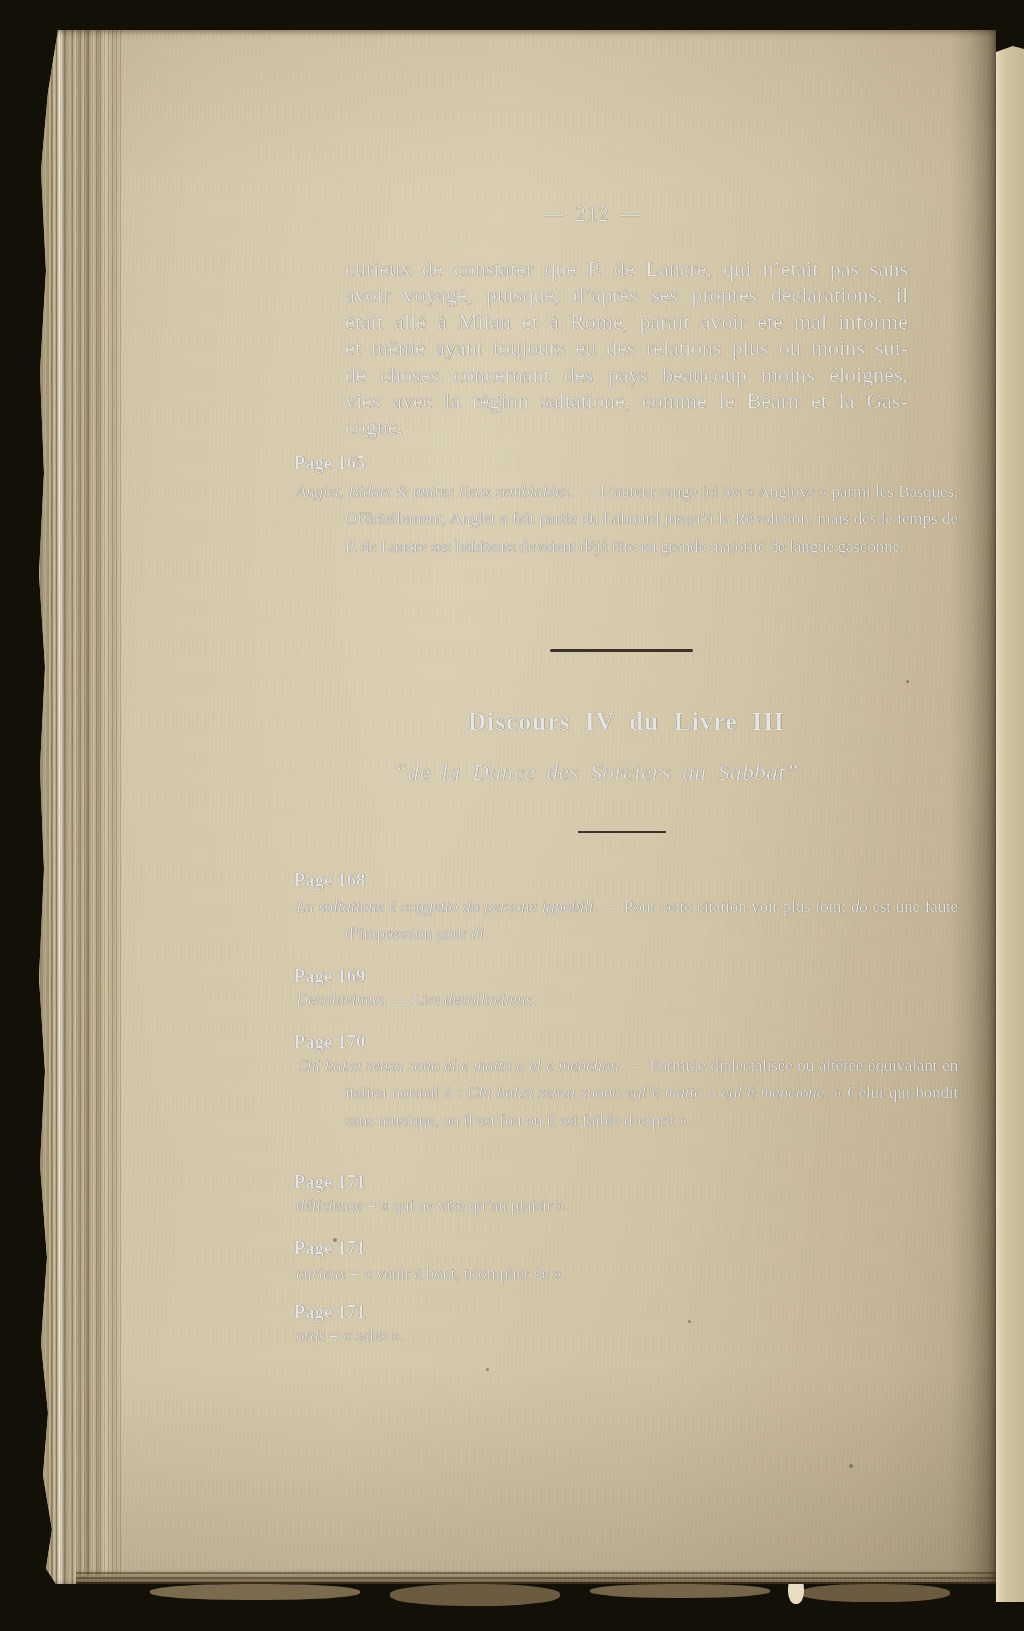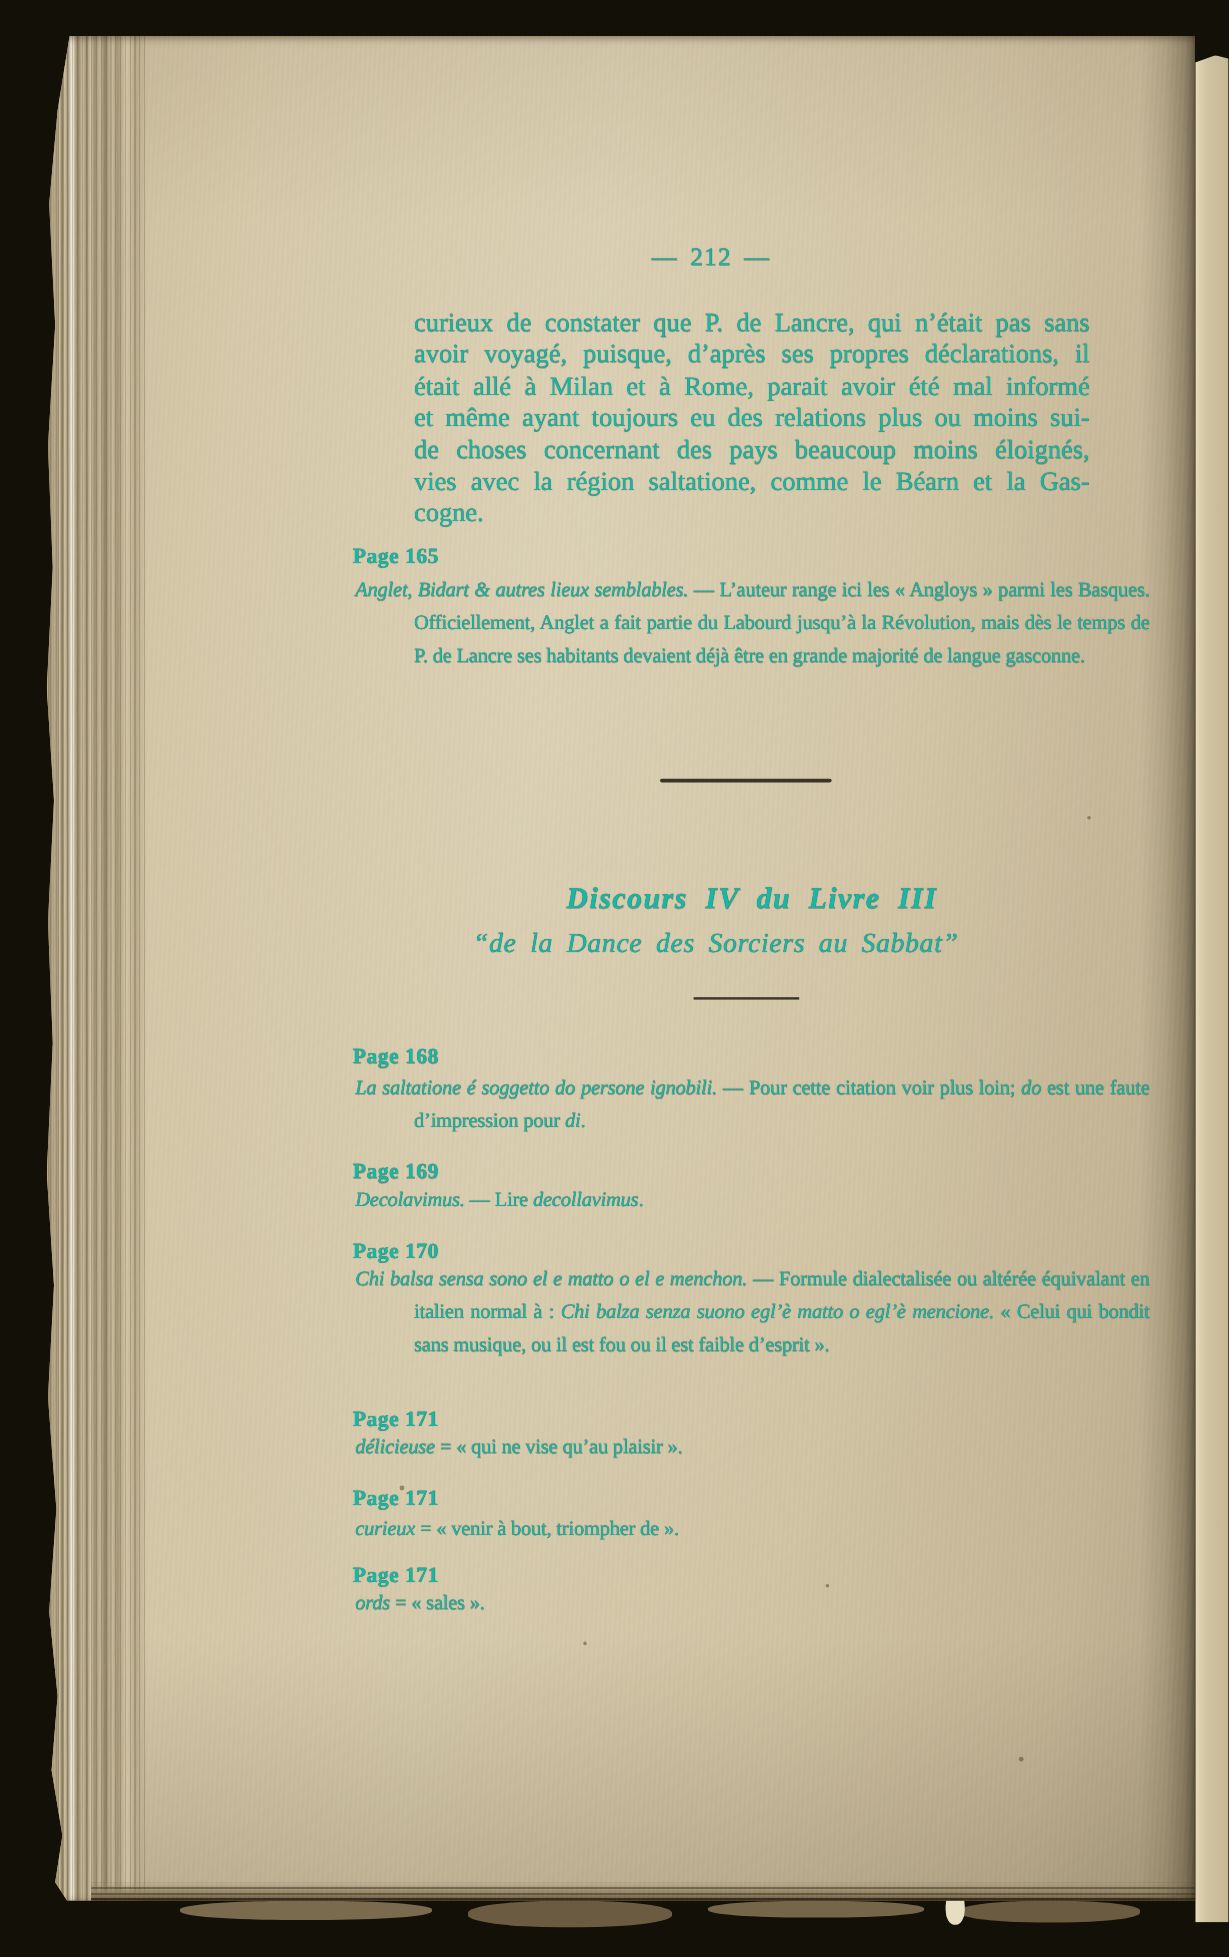--- a/index.html
+++ b/index.html
@@ -56,21 +56,21 @@
   
   .blob{position:absolute;border-radius:45%;}
   .blob.b1{left:150px;top:1584px;width:210px;height:16px;background:#7a6b4e;}
   .blob.b2{left:390px;top:1584px;width:170px;height:22px;background:#6b5c41;}
   .blob.b3{left:590px;top:1584px;width:180px;height:14px;background:#75664a;}
   .blob.b4{left:800px;top:1584px;width:150px;height:18px;background:#6b5c41;}
   .blob.tab{left:788px;top:1576px;width:16px;height:28px;background:#e7ddc2;}
   .speck{position:absolute;border-radius:50%;background:rgba(80,65,40,.5);width:4px;height:4px;}
   
   .text-layer{
-    position:absolute;inset:0;z-index:5;color:#14b8a6;
+    position:absolute;inset:0;z-index:5;color:#e5e5e5;
     text-shadow:0 0 .7px rgba(58,50,40,.8), .3px .3px 0 rgba(58,50,40,.3);
   }
   .pagenum{position:absolute;left:311px;top:202px;width:563px;text-align:center;
     font-size:21px;letter-spacing:1px;word-spacing:4px;}
   .paragraph{position:absolute;left:345px;width:563px;}
   .pline{text-align:justify;text-align-last:justify;text-justify:inter-word;
     white-space:nowrap;font-size:22px;line-height:26.4px;}
   .pline.lastline{text-align-last:left;}
   .plabel{position:absolute;left:294px;font-size:18px;font-weight:bold;letter-spacing:.4px;margin-top:12px;}
   .entry{position:absolute;left:296px;width:613px;padding-left:49px;text-indent:-49px;
@@ -117,22 +117,22 @@
         <div class="pline">avoir voyagé, puisque, d’après ses propres déclarations, il</div>
         <div class="pline">était allé à Milan et à Rome, parait avoir été mal informé</div>
         <div class="pline">et même ayant toujours eu des relations plus ou moins sui-</div>
         <div class="pline">de choses concernant des pays beaucoup moins éloignés,</div>
         <div class="pline">vies avec la région saltatione, comme le Béarn et la Gas-</div>
         <div class="pline lastline">cogne.</div>
       </div>
       <div class="plabel" style="top: 441px;">Page 165</div>
       <div class="entry" style="top: 478px;"><span class="it">Anglet, Bidart &amp; autres lieux semblables.</span><span class="rm"> — L’auteur range ici les « Angloys » parmi les Basques. Officiellement, Anglet a fait partie du Labourd jusqu’à la Révolution, mais dès le temps de P. de Lancre ses habitants devaient déjà être en grande majorité de langue gasconne.</span></div>
       <div class="rule long" style="top: 649px;"></div>
-      <div class="heading" style="top: 736px; font-style: italic;">Discours IV du Livre III</div>
-      <div class="subheading" style="top: 760px; margin-top: 13px;">“de la Dance des Sorciers au Sabbat”</div>
+      <div class="heading" style="top: 708px;">Discours IV du Livre III</div>
+      <div class="subheading" style="top: 760px;">“de la Dance des Sorciers au Sabbat”</div>
       <div class="rule short" style="top: 831px;"></div>
       <div class="plabel" style="top: 858px;">Page 168</div>
       <div class="entry" style="top: 893px;"><span class="it">La saltatione é soggetto do persone ignobili.</span><span class="rm"> — Pour cette citation voir plus loin; </span><span class="it">do</span><span class="rm"> est une faute d’impression pour </span><span class="it">di</span><span class="rm">.</span></div>
       <div class="plabel" style="top: 954px;">Page 169</div>
       <div class="entry" style="top: 986px;"><span class="it">Decolavimus.</span><span class="rm"> — Lire </span><span class="it">decollavimus</span><span class="rm">.</span></div>
       <div class="plabel" style="top: 1020px;">Page 170</div>
       <div class="entry" style="top: 1052px;"><span class="it">Chi balsa sensa sono el e matto o el e menchon.</span><span class="rm"> — Formule dialectalisée ou altérée équivalant en italien normal à : </span><span class="it">Chi balza senza suono egl’è matto o egl’è mencione.</span><span class="rm"> « Celui qui bondit sans musique, ou il est fou ou il est faible d’esprit ».</span></div>
       <div class="plabel" style="top: 1160px;">Page 171</div>
       <div class="entry" style="top: 1192px;"><span class="it">délicieuse</span><span class="rm"> = « qui ne vise qu’au plaisir ».</span></div>
       <div class="plabel" style="top: 1226px;">Page 171</div>

